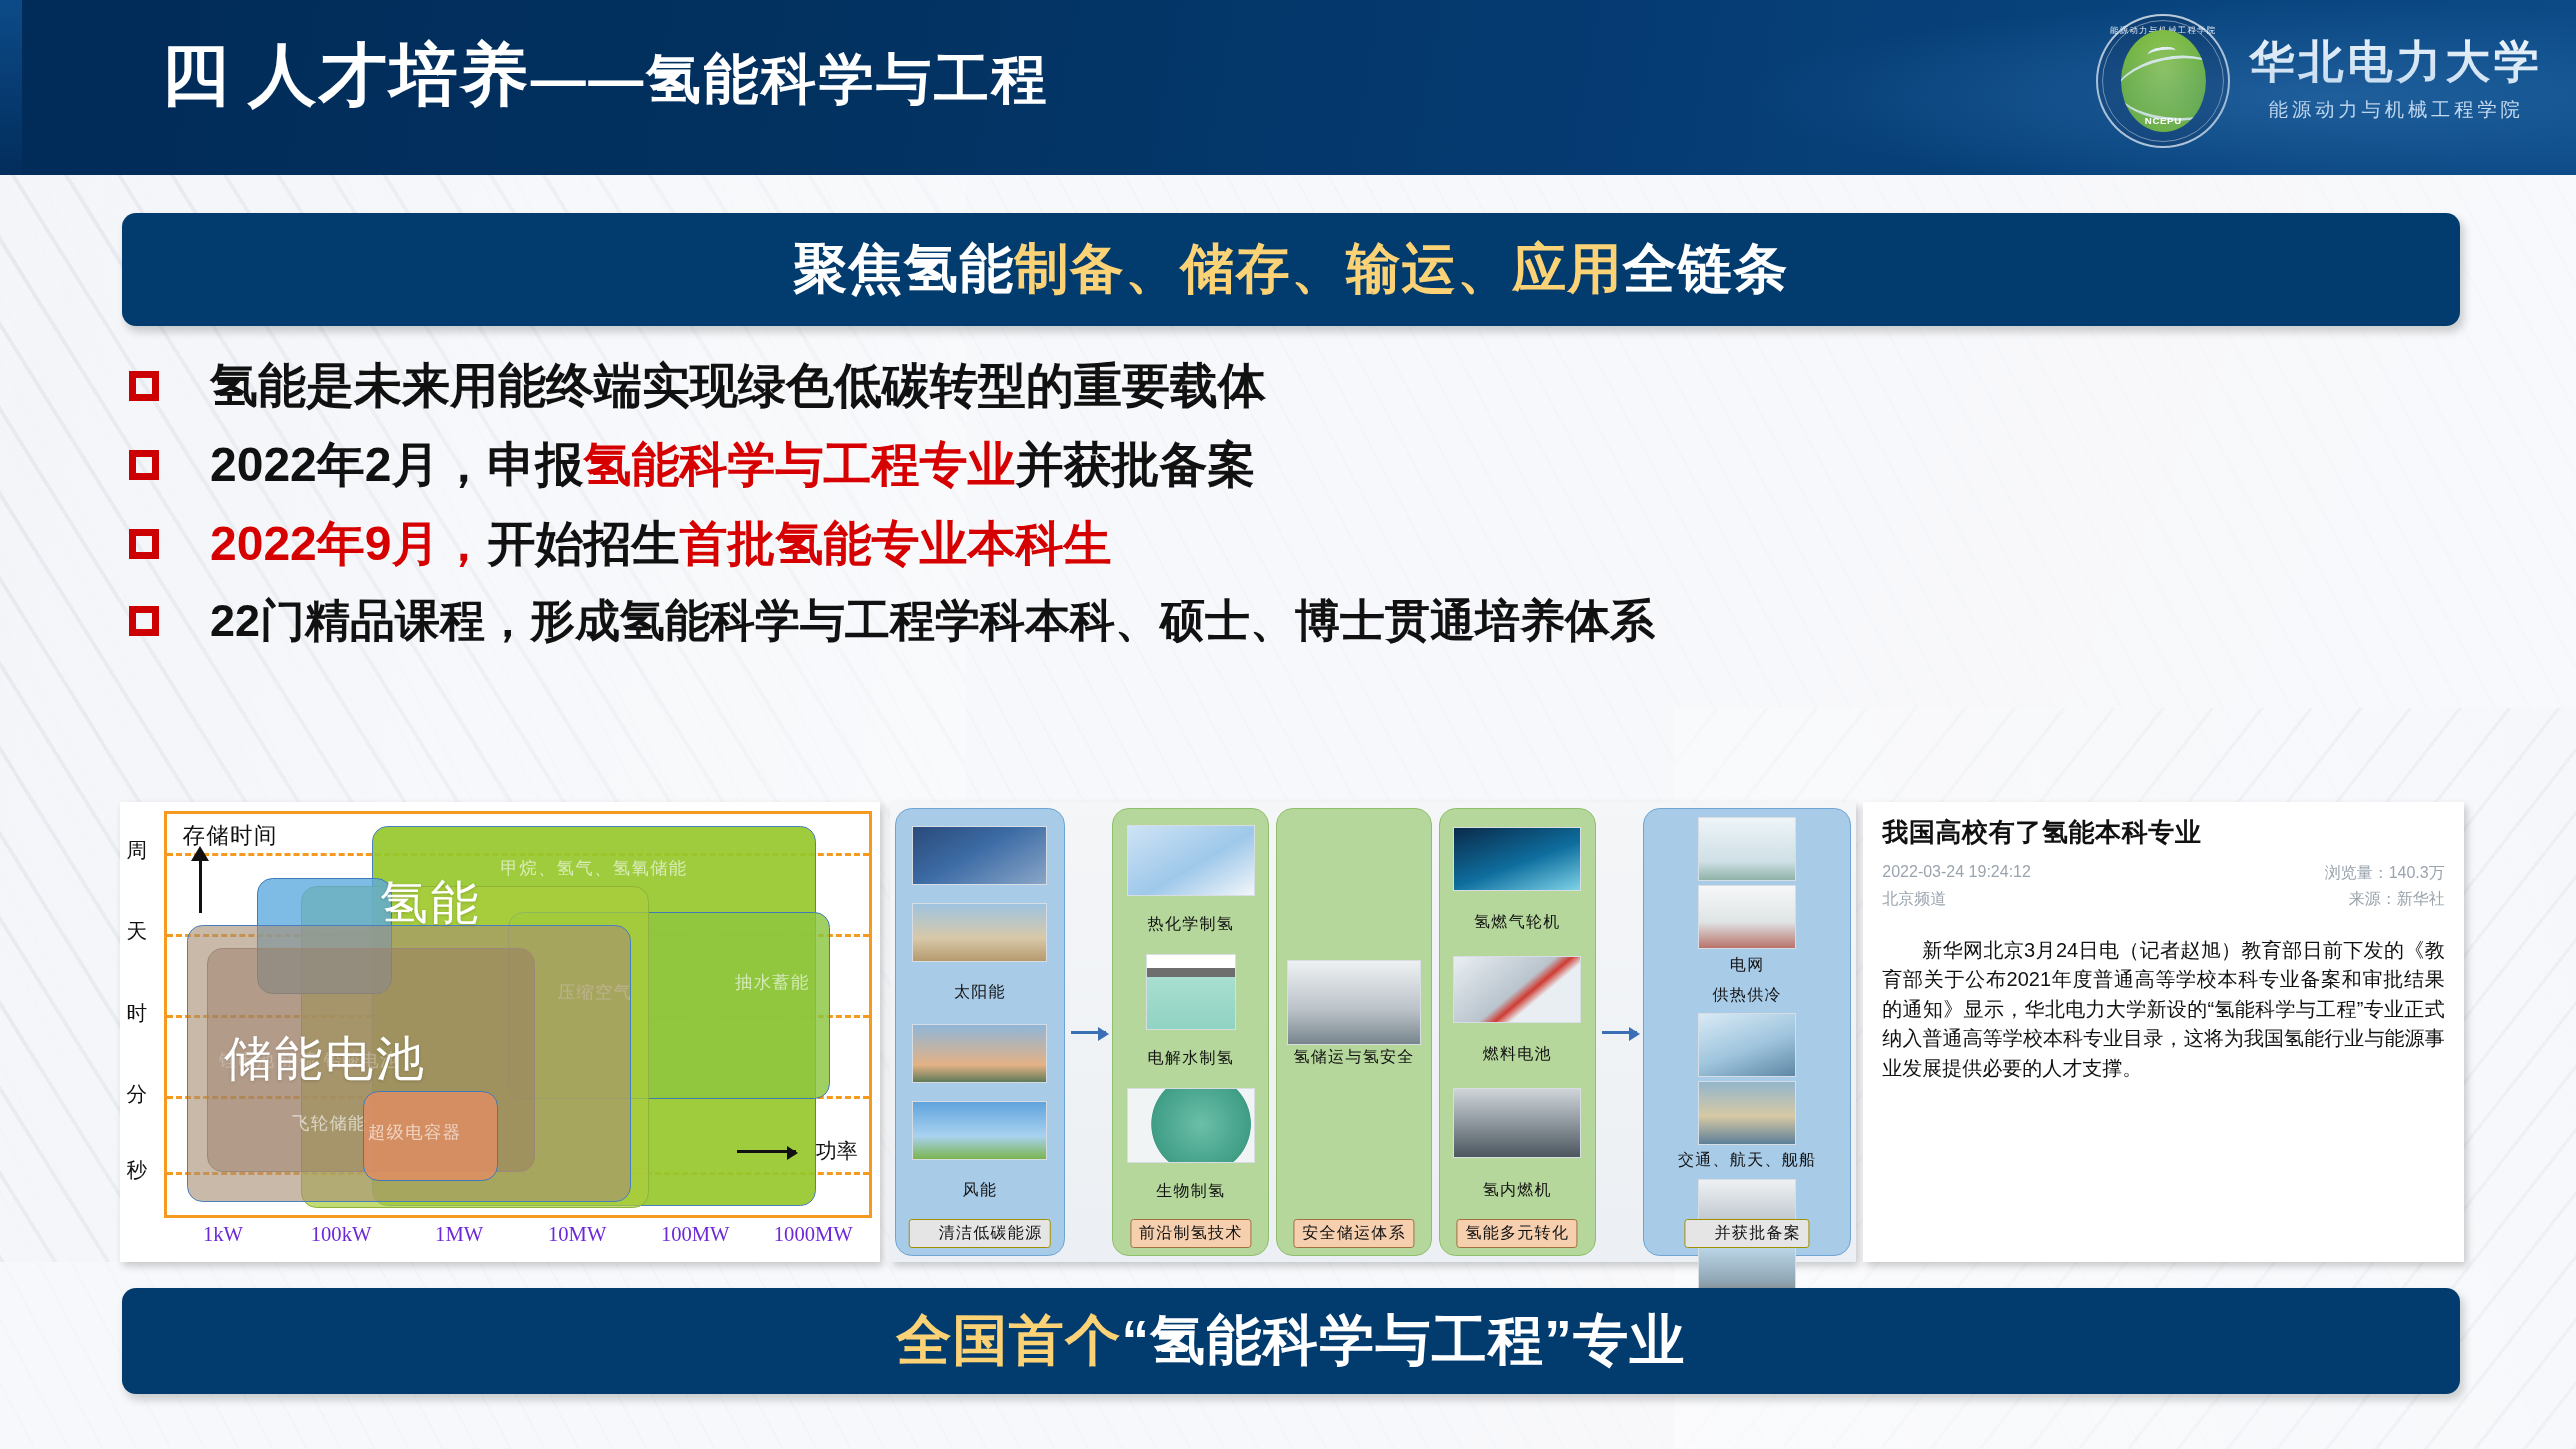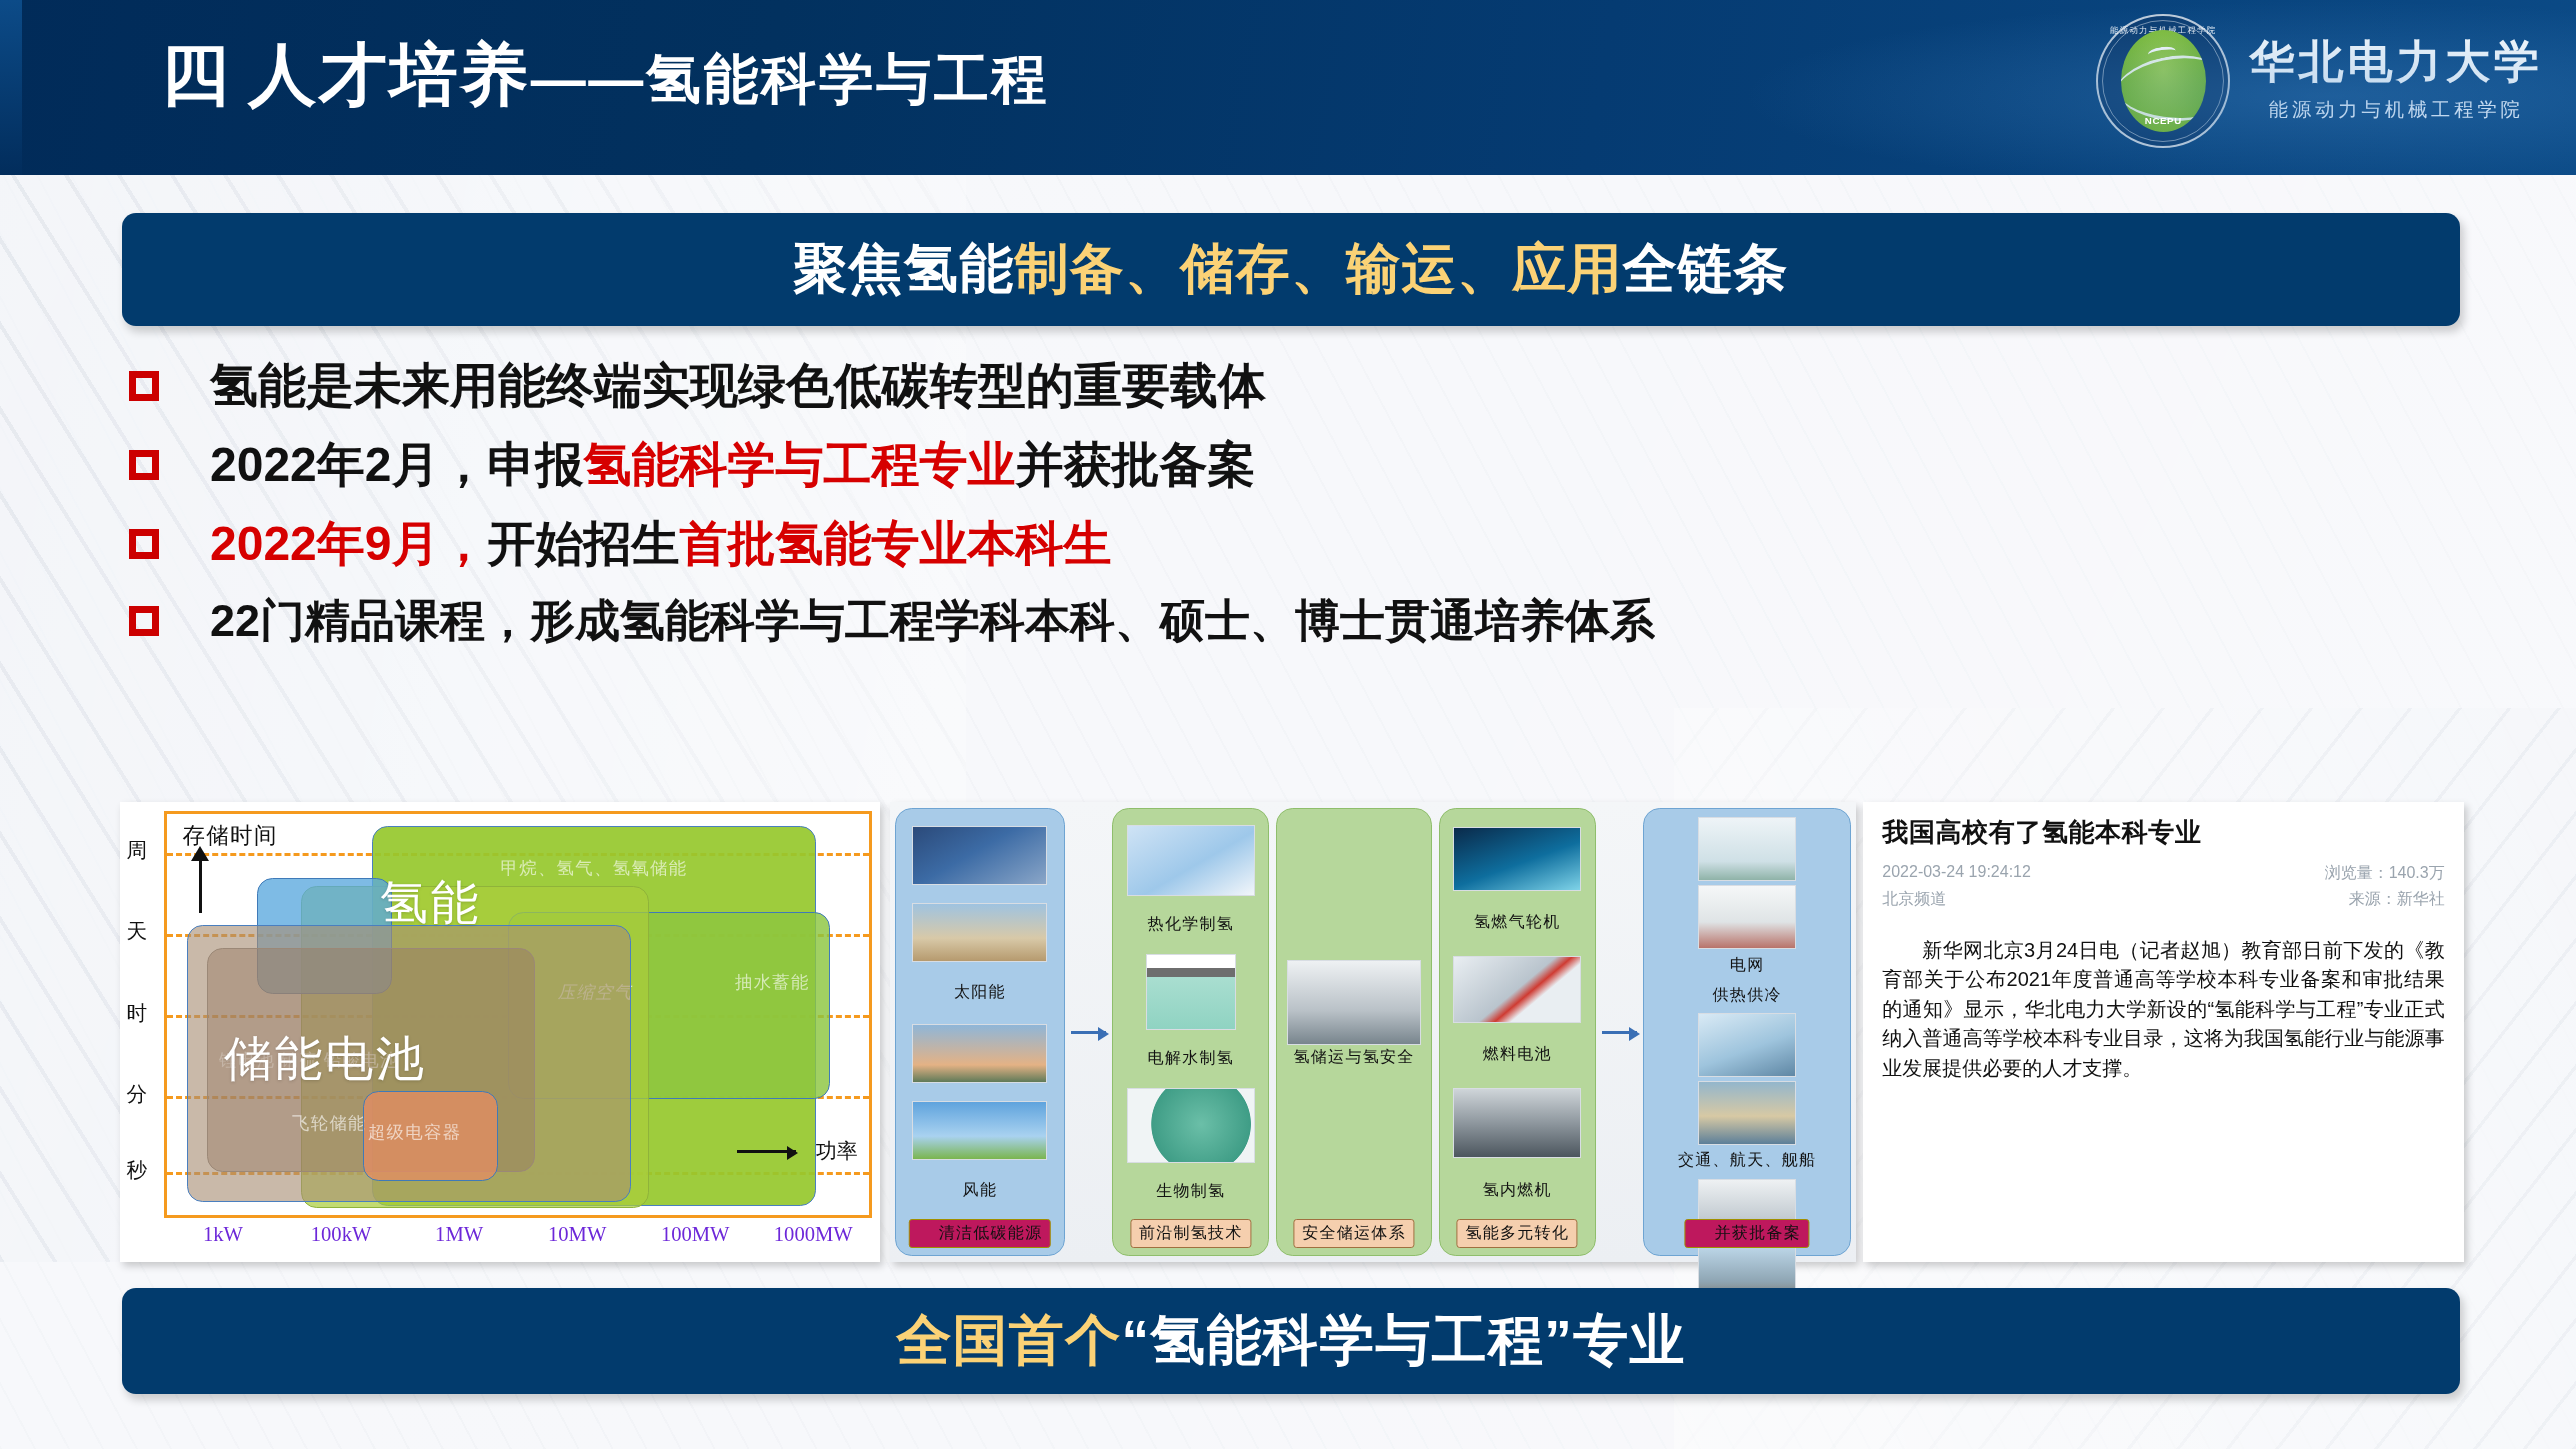--- a/index.html
+++ b/index.html
@@ -187,21 +187,21 @@
   .fthumb {
     background:#fff; border:1.3px solid #d8dde3; overflow:hidden; position:relative;
   }
   .fcap { font-size:16px; color:#111; font-family:Liberation Mono, monospace; letter-spacing:1.3px; margin:1.9px 0 3.2px 0; white-space:nowrap;}
   .ftag {
     position:absolute; bottom:6.4px; left:50%; transform:translateX(-50%);
     padding:3.2px 7.7px; border:1.9px solid #8a6d3b; border-radius:3.2px;
     font-size:16px; letter-spacing:1.3px; white-space:nowrap;
     font-family:"Liberation Serif","DejaVu Serif",serif; color:#111;
   }
-  .ftag.yellow { background:#be185d; border-color:#a09000;padding-left:29px; }
+  .ftag.yellow { background:#e5e5e5; border-color:#a09000;padding-left:29px; }
   .ftag.peach  { background:#f5cfae; border-color:#a07040; }
   .arrow-h {
     width:36px; height:0; border-top:3.2px solid #3a6fb5; position:relative; align-self:center;
   }
   .arrow-h:after{content:"";position:absolute;right:-2.6px;top:-7px;border-top:7px solid transparent;border-bottom:7px solid transparent;border-left:11.6px solid #3a6fb5;}
 
   
   #news-card {
     position:absolute; left:1743px; top:0; width:601px; height:460px;
     background:#ffffff; box-shadow:3.2px 3.9px 7.7px rgba(0,0,0,.2);
@@ -301,21 +301,21 @@
 
       <div class="region" style="left:205px; top:11.6px; width:444px; height:380px; background:rgba(150,200,45,.92); border-color:#4a7fbf;">
         <span class="rlabel-faint" style="position:absolute; top:31px; left:50%; transform:translateX(-50%); white-space:nowrap;">甲烷、氢气、氢氧储能</span>
       </div>
 
       <div class="region" style="left:341px; top:98px; width:322px; height:187px; background:rgba(140,198,64,.82); border-color:#3f7ab8;">
         <span class="rlabel-faint" style="position:absolute; top:59px; right:19.3px;">抽水蓄能</span>
       </div>
 
       <div class="region" style="left:134px; top:72px; width:348px; height:322px; background:rgba(170,205,60,.72); border-color:#8fb33a;">
-        <span class="rlabel-faint" style="position:absolute; top:95px; right:15.5px;font-style:italic;">压缩空气</span>
+        <span class="rlabel-faint" style="position:absolute; top:95px; right:15.5px;">压缩空气</span>
       </div>
 
       <div class="region" style="left:90px; top:64px; width:135px; height:116px; background:rgba(90,168,222,.78); border-color:#3f7ab8;">
       </div>
 
       <div class="region" style="left:20px; top:111px; width:444px; height:277px; background:rgba(168,142,116,.62); border-color:#4a7fbf;">
         <span class="rlabel-faint" style="position:absolute; top:125px; left:31px; line-height:1.1;">锂电池 钠硫 铅酸电池</span>
       </div>
 
       <div class="region" style="left:40px; top:134px; width:328px; height:224px; background:rgba(150,122,98,.45); border-color:#9b8877;">

